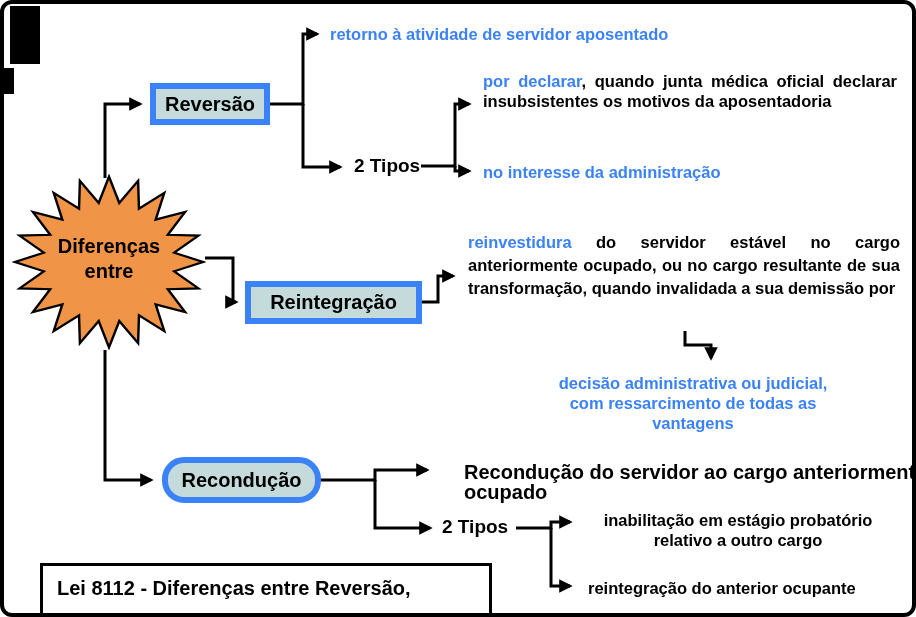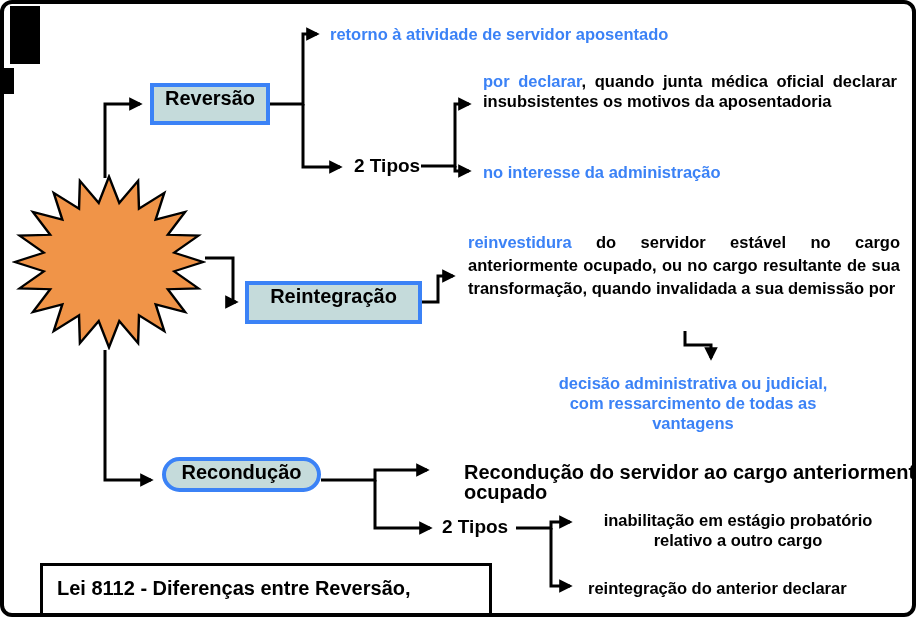--- a/index.html
+++ b/index.html
@@ -6,22 +6,22 @@
   html,body { background:#ffffff; }
   .slide {
     position:relative; width:916px; height:617px;
     background:#ffffff; border:4px solid #000;
     border-radius:12px; overflow:hidden;
     font-family:"Liberation Sans", sans-serif;
     font-weight:bold; color:#000;
   }
   .decor { position:absolute; background:#000; }
   .node {
-    position:absolute; background:#c5dbdb; border:4px solid #3b82f6;
-    display:flex; align-items:flex-start; justify-content:center;
+    position:absolute; background:#c5dbdb; border:6px solid #3b82f6;
+    display:flex; align-items:center; justify-content:center;
     font-size:20px; text-align:center;
   }
   .txt { position:absolute; font-size:16.5px; line-height:20px; }
   .red { color:#3b82f6; }
   .magenta { color:#000000; }
   .just { text-align:justify; }
   .preline { white-space:pre-line;text-align:center; }
   .tipos { position:absolute; font-size:19px; }
   .hub-label {
     position:absolute; left:24px; top:230px; width:162px;
@@ -39,20 +39,22 @@
 <body>
 
 <div class="slide">
 
   <div class="decor" style="left:6px; top:2px; width:30px; height:58px;"></div>
   <div class="decor" style="left:0; top:64px; width:10px; height:26px;"></div>
 
   <svg class="overlay" style="left:8px; top:170px;" width="194" height="176" viewBox="0 0 200 200" preserveAspectRatio="none">
     <polygon id="starburst-poly" fill="#f09448" stroke="#000" stroke-width="2.5" points="100.0,3.0 110.6,32.8 130.0,7.7 130.9,39.4 157.0,21.5 148.1,51.9 178.5,43.0 160.6,69.1 192.3,70.0 167.2,89.4 197.0,100.0 167.2,110.6 192.3,130.0 160.6,130.9 178.5,157.0 148.1,148.1 157.0,178.5 130.9,160.6 130.0,192.3 110.6,167.2 100.0,197.0 89.4,167.2 70.0,192.3 69.1,160.6 43.0,178.5 51.9,148.1 21.5,157.0 39.4,130.9 7.7,130.0 32.8,110.6 3.0,100.0 32.8,89.4 7.7,70.0 39.4,69.1 21.5,43.0 51.9,51.9 43.0,21.5 69.1,39.4 70.0,7.7 89.4,32.8"></polygon>
   </svg>
+  <div class="hub-label">Diferenças
+entre</div>
 
   <svg class="overlay" width="916" height="617" viewBox="0 0 916 617">
     <defs>
       <marker id="arrow" viewBox="0 0 10 10" refX="8" refY="5" markerWidth="4.5" markerHeight="4.5" orient="auto">
         <path d="M0,0 L10,5 L0,10 z" fill="#000"></path>
       </marker>
     </defs>
     <g fill="none" stroke="#000" stroke-width="3">
       <path d="M101,174 V100 H136" marker-end="url(#arrow)"></path>
       <path d="M266,100 H299 V30 H313" marker-end="url(#arrow)"></path>
@@ -69,21 +71,21 @@
       <path d="M547,524 V582 H566" marker-end="url(#arrow)"></path>
     </g>
   </svg>
 
   <div class="node" style="left:146px; top:79px; width:120px; height:42px;">
     <span>Reversão</span>
   </div>
   <div class="node" style="left:241px; top:277px; width:177px; height:43px;">
     <span>Reintegração</span>
   </div>
-  <div class="node" style="left:158px; top:453px; width:159px; height:35px;border-radius:22px;">
+  <div class="node" style="left:158px; top:453px; width:159px; height:46px;border-radius:22px;">
     <span>Recondução</span>
   </div>
 
   <div class="txt red" style="left:326px; top:20px; width:420px;">retorno à atividade de servidor aposentado</div>
   <div class="tipos" style="left:350px; top:151px;">2 Tipos</div>
   <div class="txt just" style="left:479px; top:67px; width:414px;">
     <span class="red">por declarar</span><span>, quando junta médica oficial declarar insubsistentes os motivos da aposentadoria</span>
   </div>
   <div class="txt red" style="left:479px; top:158px; width:320px;">no interesse da administração</div>
 
@@ -91,19 +93,19 @@
     <span class="red">reinvestidura</span><span> do servidor estável no cargo anteriormente ocupado, ou no cargo resultante de sua transformação, quando invalidada a sua demissão por</span>
   </div>
   <div class="txt red preline" style="left:549px; top:369px; width:280px;">decisão administrativa ou judicial,
 com ressarcimento de todas as
 vantagens</div>
 
   <div class="txt" style="left:460px; top:458px; width:470px; font-size:20px;">Recondução do servidor ao cargo anteriormente ocupado</div>
   <div class="tipos" style="left:438px; top:512px;">2 Tipos</div>
   <div class="txt magenta preline" style="left:584px; top:506px; width:300px;">inabilitação em estágio probatório
 relativo a outro cargo</div>
-  <div class="txt magenta" style="left:584px; top:574px; width:310px;">reintegração do anterior declarar</div>
+  <div class="txt magenta" style="left:584px; top:574px; width:310px;">reintegração do anterior ocupante</div>
 
   <div class="caption-box">
     <span>Lei 8112 -  Diferenças entre Reversão,</span>
   </div>
 
 </div>
 
 </body></html>

